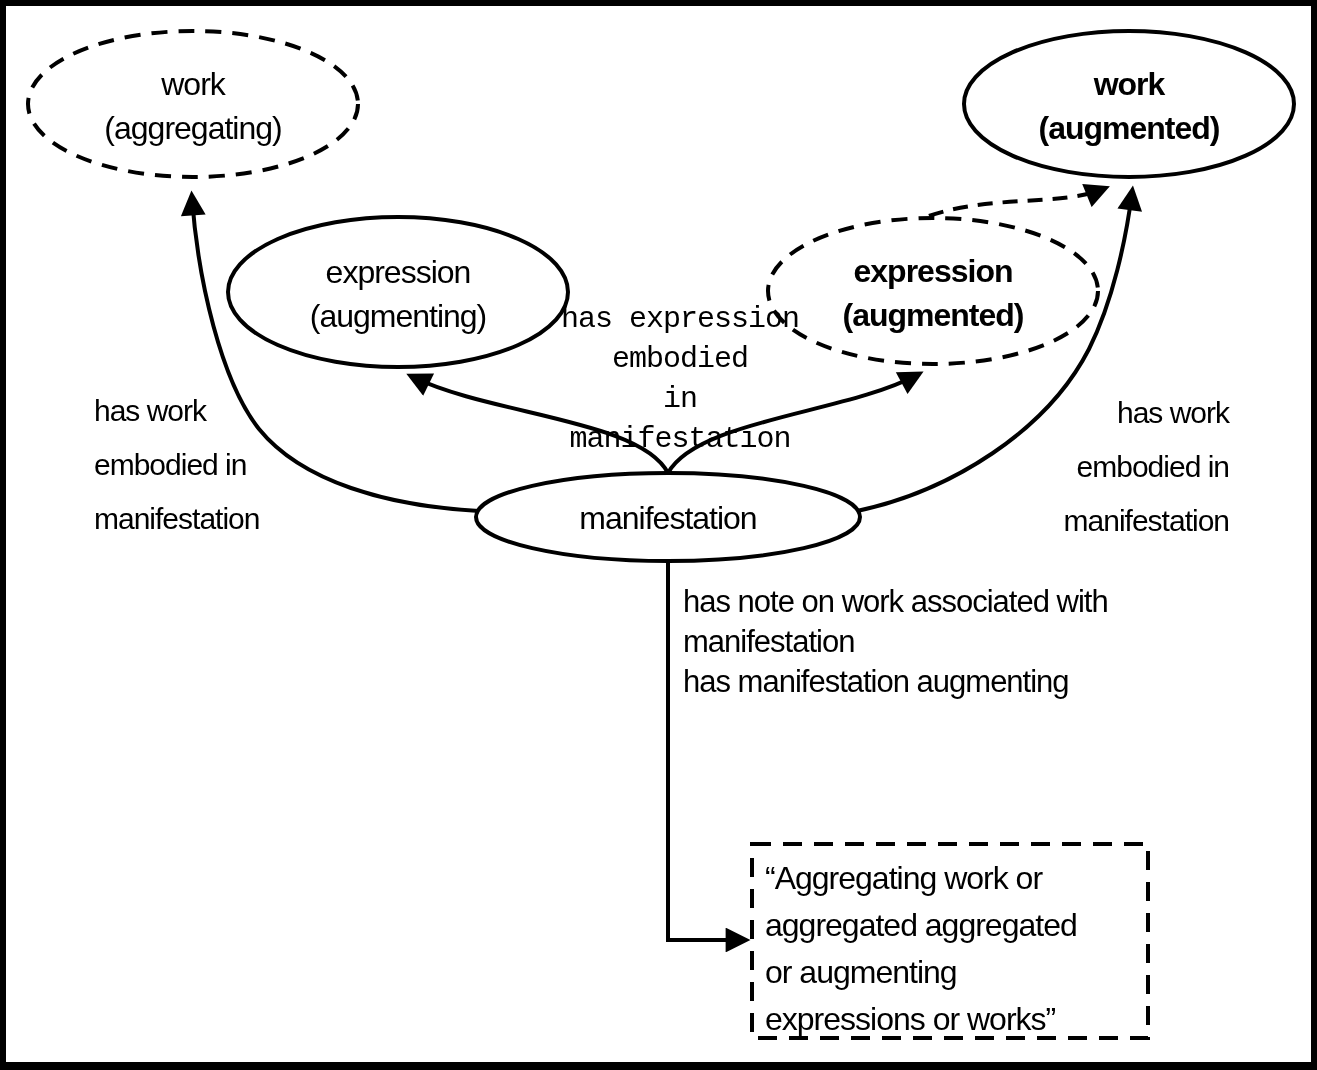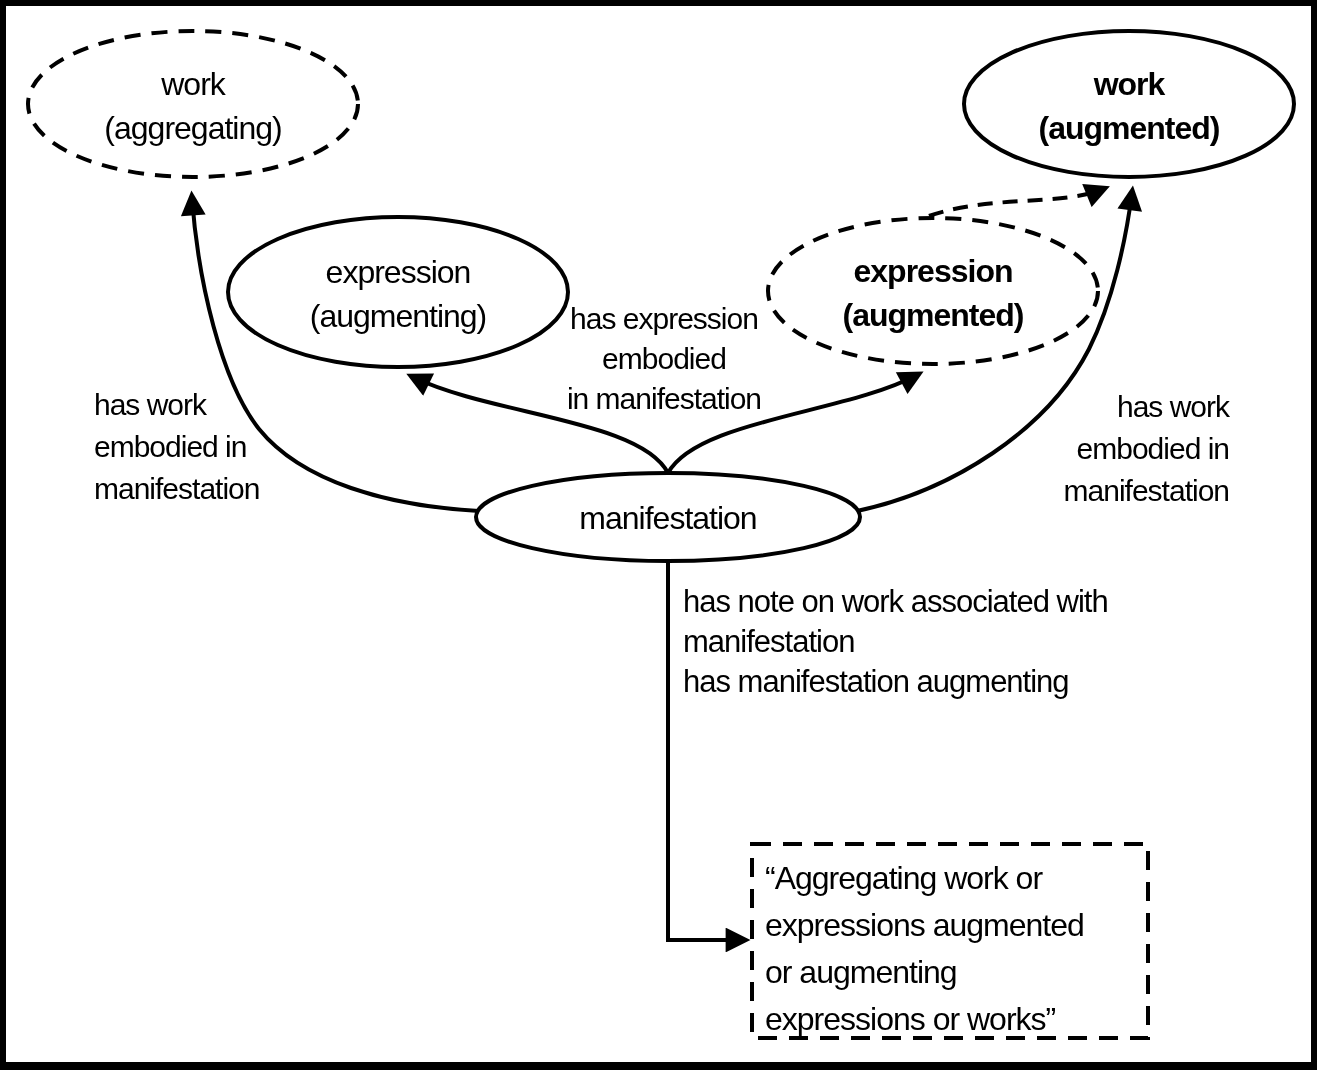--- a/index.html
+++ b/index.html
@@ -17,21 +17,21 @@
   .shapes{position:absolute;left:0;top:0;width:1305px;height:1056px;}
   .label{position:absolute;white-space:pre-line;letter-spacing:-1px;}
   .node-label{
     position:absolute;
     transform:translate(-50%,-50%);
     text-align:center;
     font-size:32px;line-height:44px;
     white-space:pre-line;letter-spacing:-1px;
   }
   .bold{font-weight:bold;}
-  .edge-label{font-size:30px;line-height:42px;}
+  .edge-label{font-size:30px;line-height:54px;}
   .edge-label.center{text-align:center;line-height:40px;}
   .edge-label.right{text-align:right;}
   .props{
     position:absolute;left:677px;top:576px;width:600px;
     font-size:31px;line-height:40px;letter-spacing:-1px;
   }
   .note-text{
     position:absolute;left:759px;top:849px;width:345px;
     font-size:32px;line-height:47px;letter-spacing:-1px;
   }
@@ -75,27 +75,27 @@
 (augmented)</div>
   <div class="node-label" style="left:392px;top:288px;">expression
 (augmenting)</div>
   <div class="node-label bold" style="left:927px;top:287px;">expression
 (augmented)</div>
   <div class="node-label" style="left:662px;top:512px;">manifestation</div>
 
   <div class="label edge-label" style="left:88px;top:378px;">has work
 embodied in
 manifestation</div>
-  <div class="label edge-label center" style="left:528px;top:293px;width:260px;">has expression
+  <div class="label edge-label center" style="left:544px;top:293px;width:260px;font-family:Liberation Mono, monospace;">has expression
 embodied
 in manifestation</div>
   <div class="label edge-label right" style="left:1011px;top:380px;width:212px;">has work
 embodied in
 manifestation</div>
 
   <div class="props">
     <div>has note on work associated with manifestation</div>
     <div>has manifestation augmenting</div>
   </div>
 
-  <div class="note-text">“Aggregating work or expressions augmented or augmenting expressions or works”</div>
+  <div class="note-text">“Aggregating work or aggregated aggregated or augmenting expressions or works”</div>
 
 </div>
 
 </body></html>

